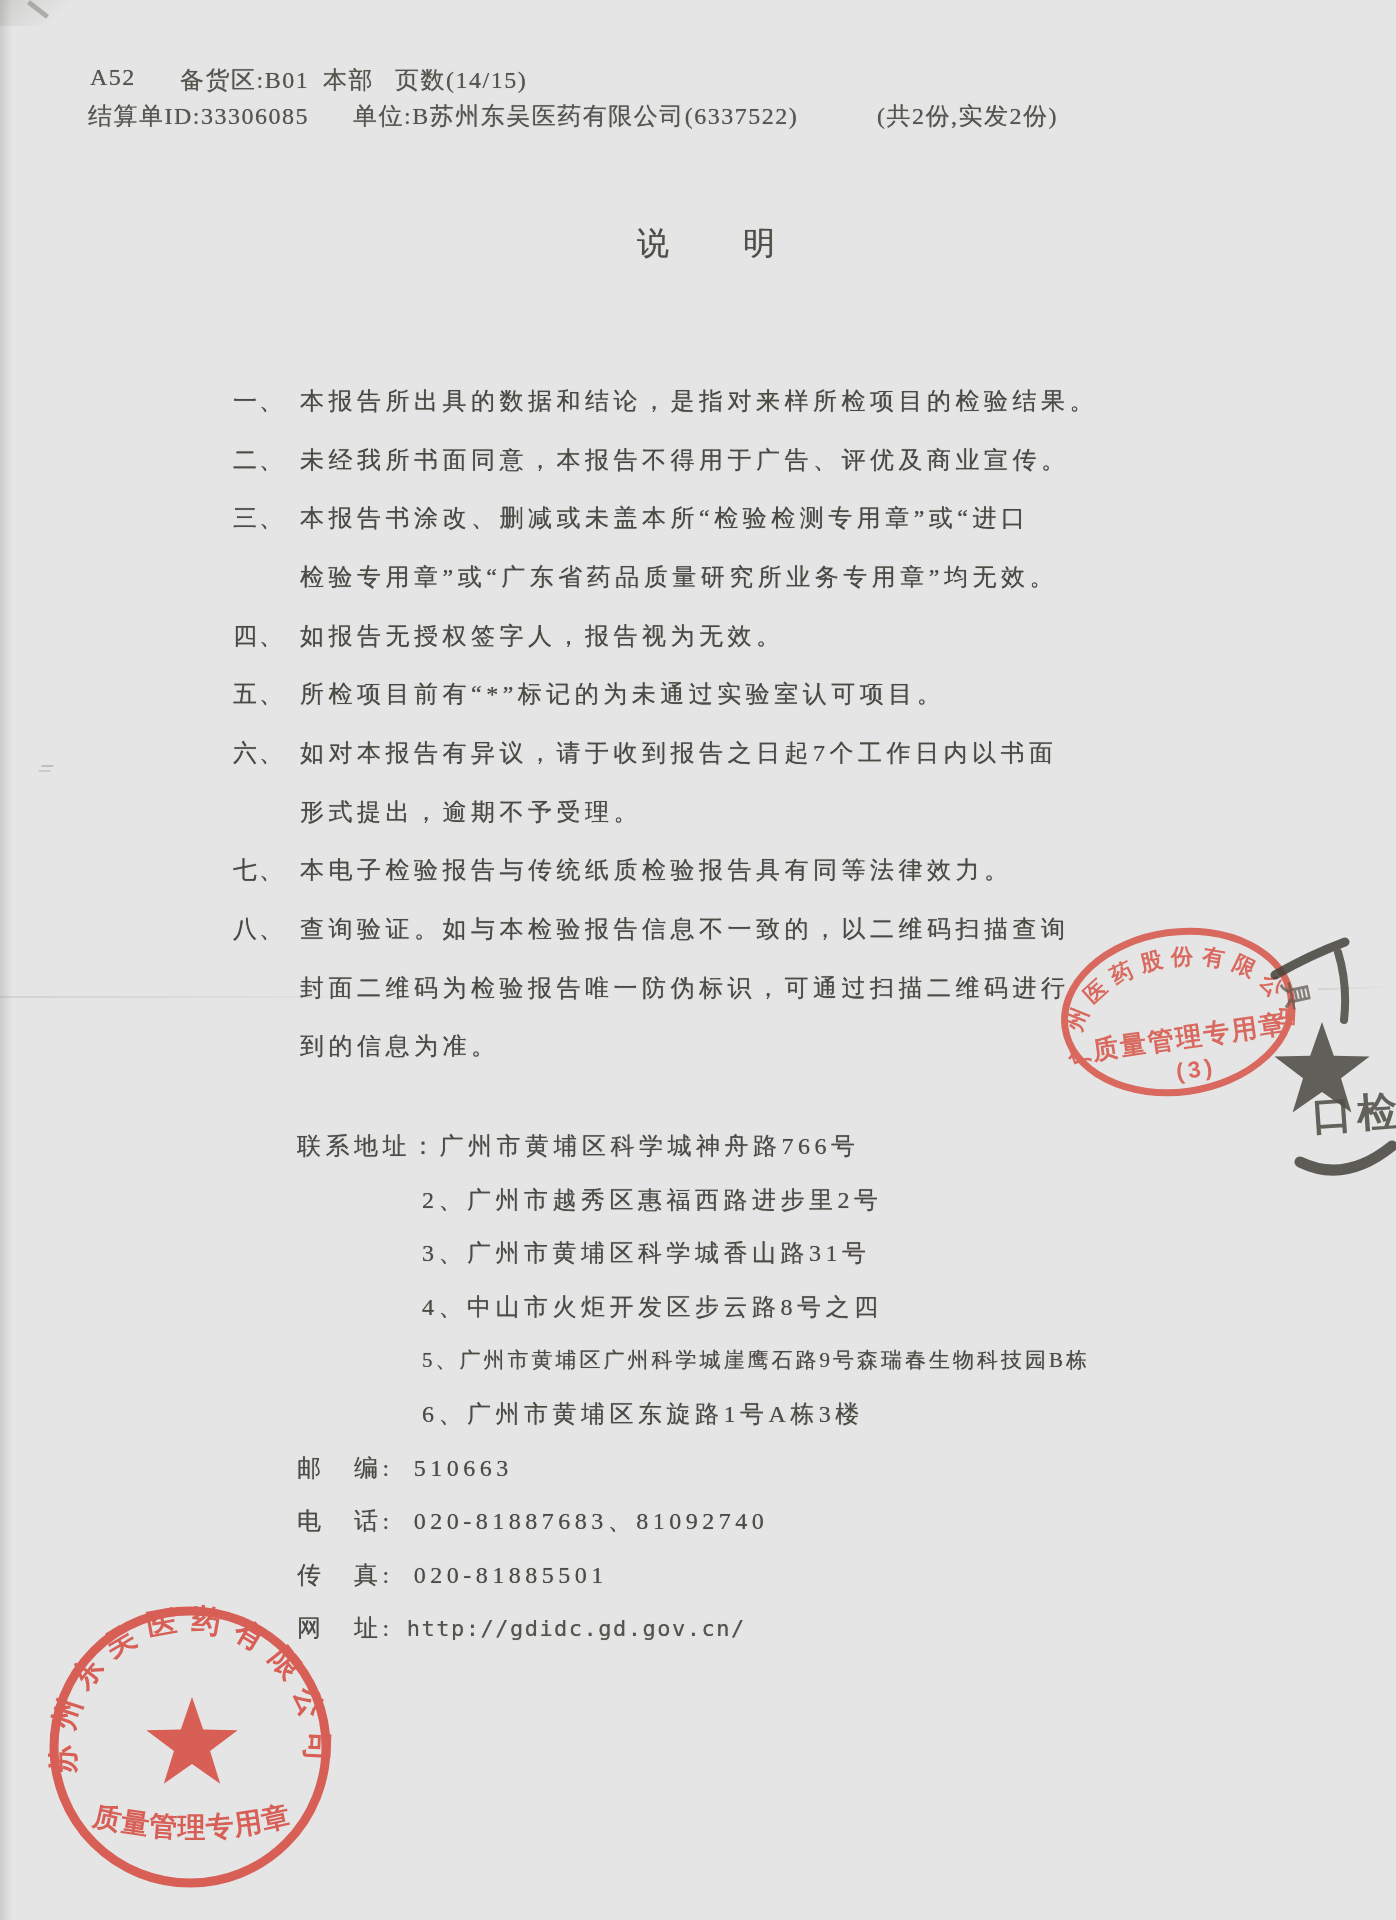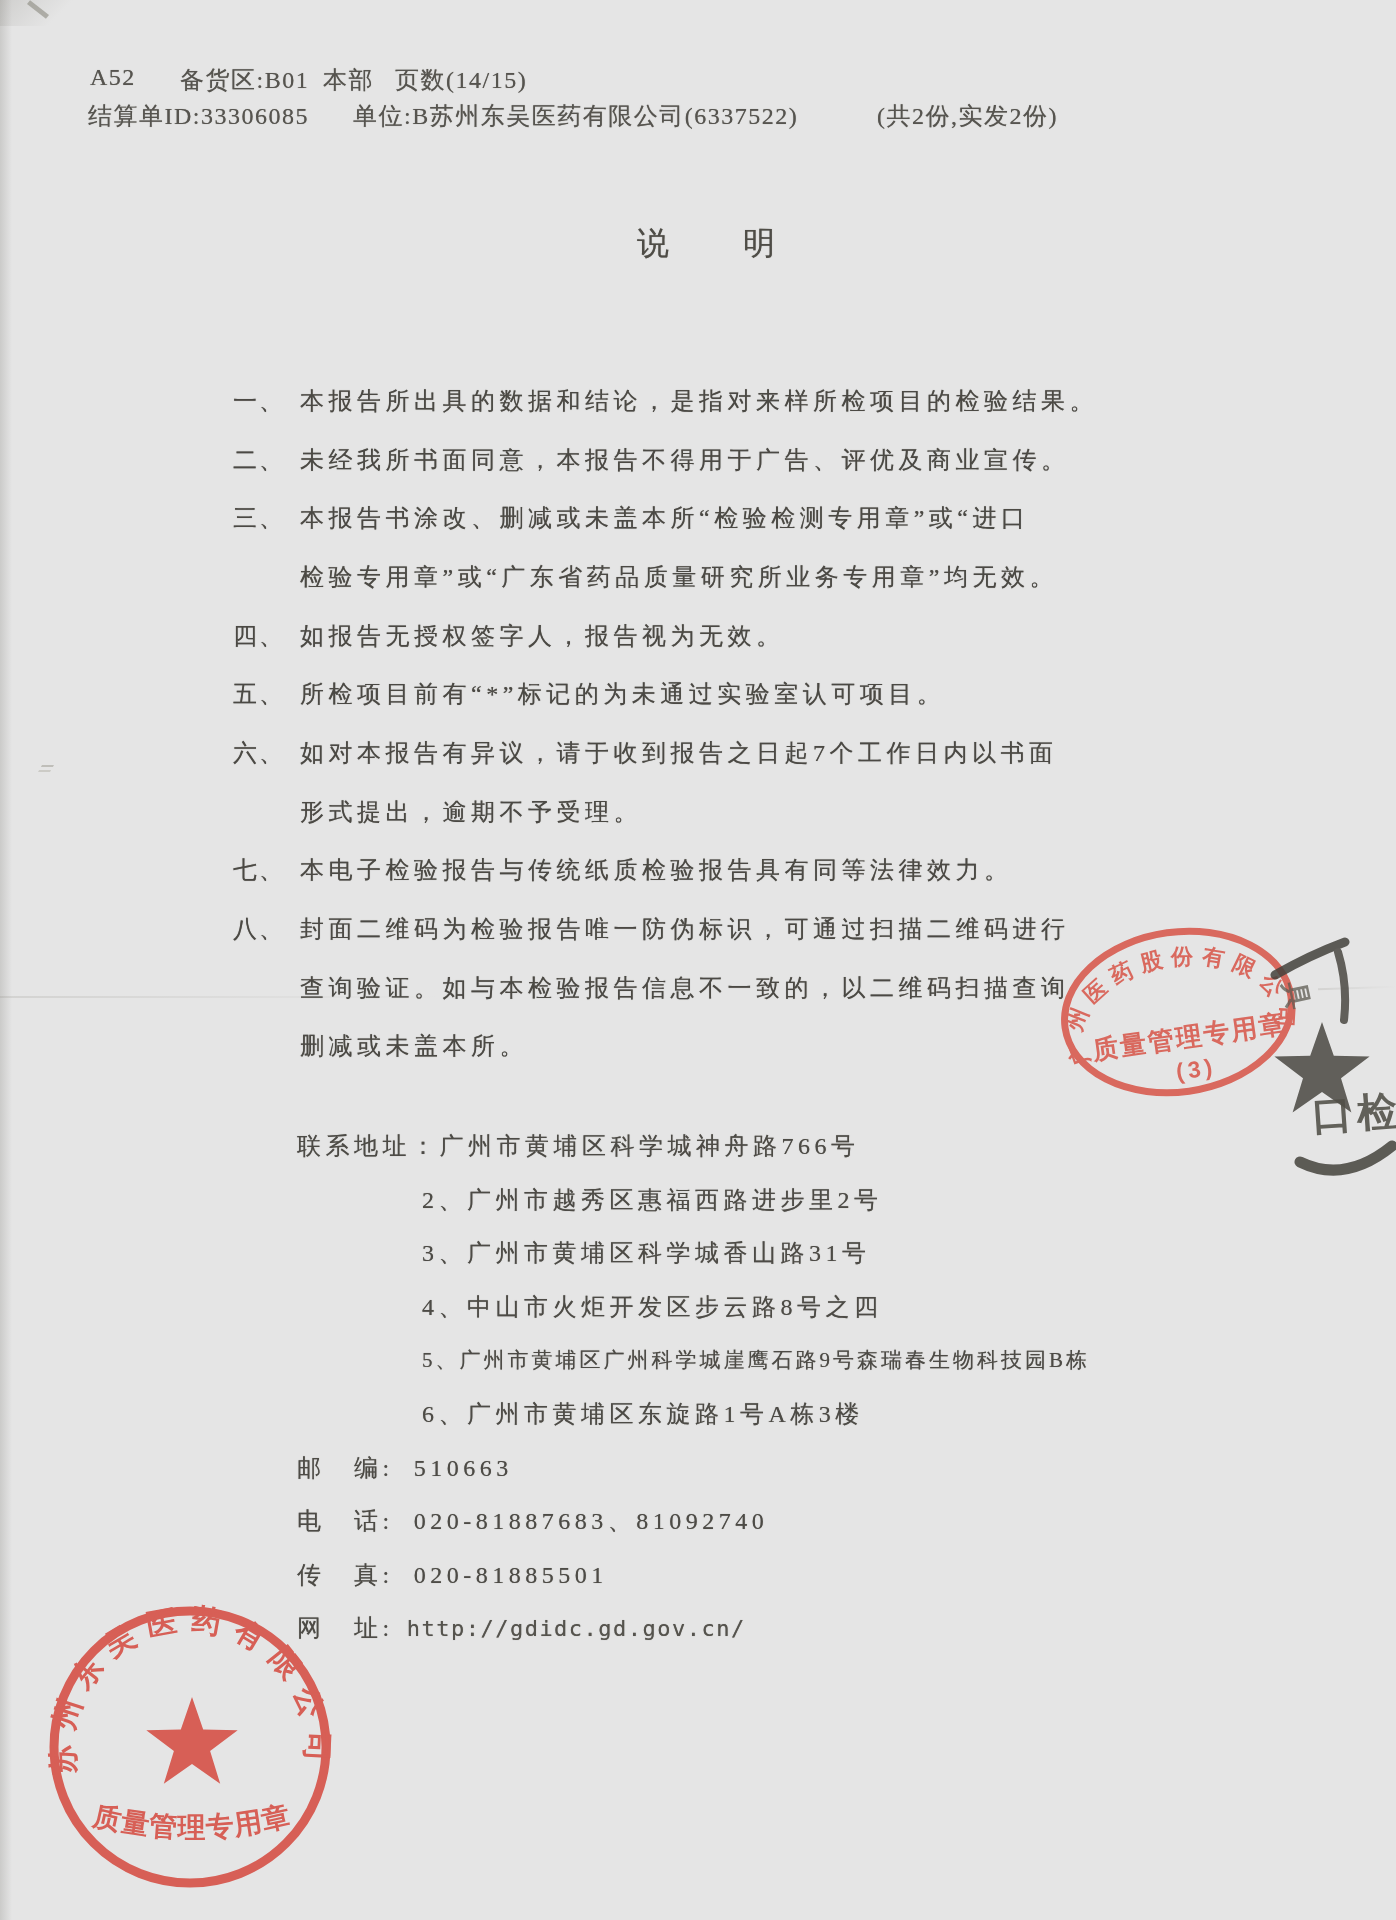--- a/index.html
+++ b/index.html
@@ -133,23 +133,23 @@
     </div>
     <div class="note">
       <span class="num">七、</span>
       <div class="lines">
           <div>本电子检验报告与传统纸质检验报告具有同等法律效力。</div>
         </div>
     </div>
     <div class="note">
       <span class="num">八、</span>
       <div class="lines">
+        <div>查询验证。如与本检验报告信息不一致的，以二维码扫描查询</div>
         <div>封面二维码为检验报告唯一防伪标识，可通过扫描二维码进行</div>
-        <div>查询验证。如与本检验报告信息不一致的，以二维码扫描查询</div>
-        <div>删减或未盖本所。</div>
+        <div>到的信息为准。</div>
       </div>
     </div>
   </div>
 
   <div class="abs addr soft">
     <div class="arow">
       <span class="lbl">联系地址：</span><span>广州市黄埔区科学城神舟路766号</span>
     </div>
     <div class="arow indent"><span>2、广州市越秀区惠福西路进步里2号</span></div>
     <div class="arow indent"><span>3、广州市黄埔区科学城香山路31号</span></div>

